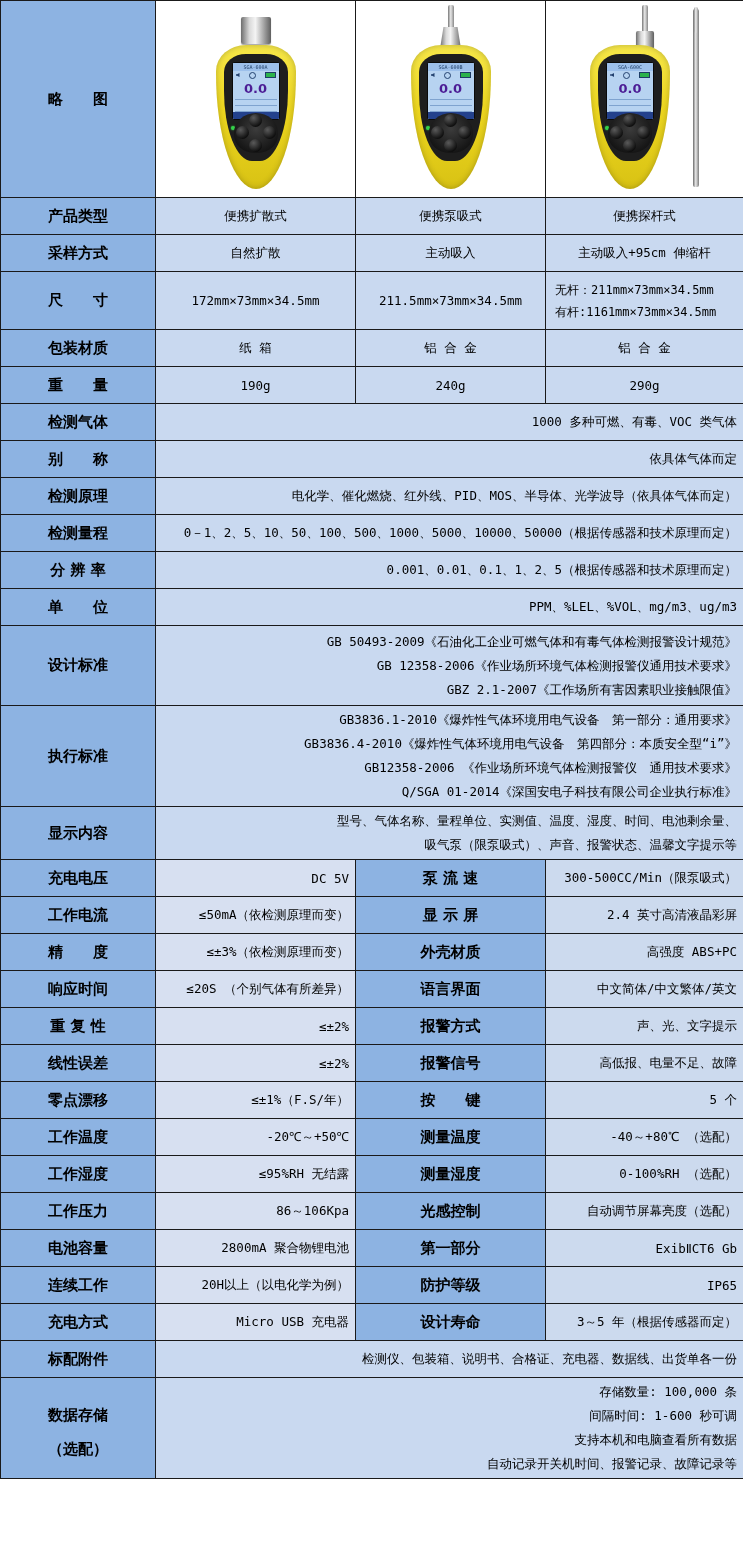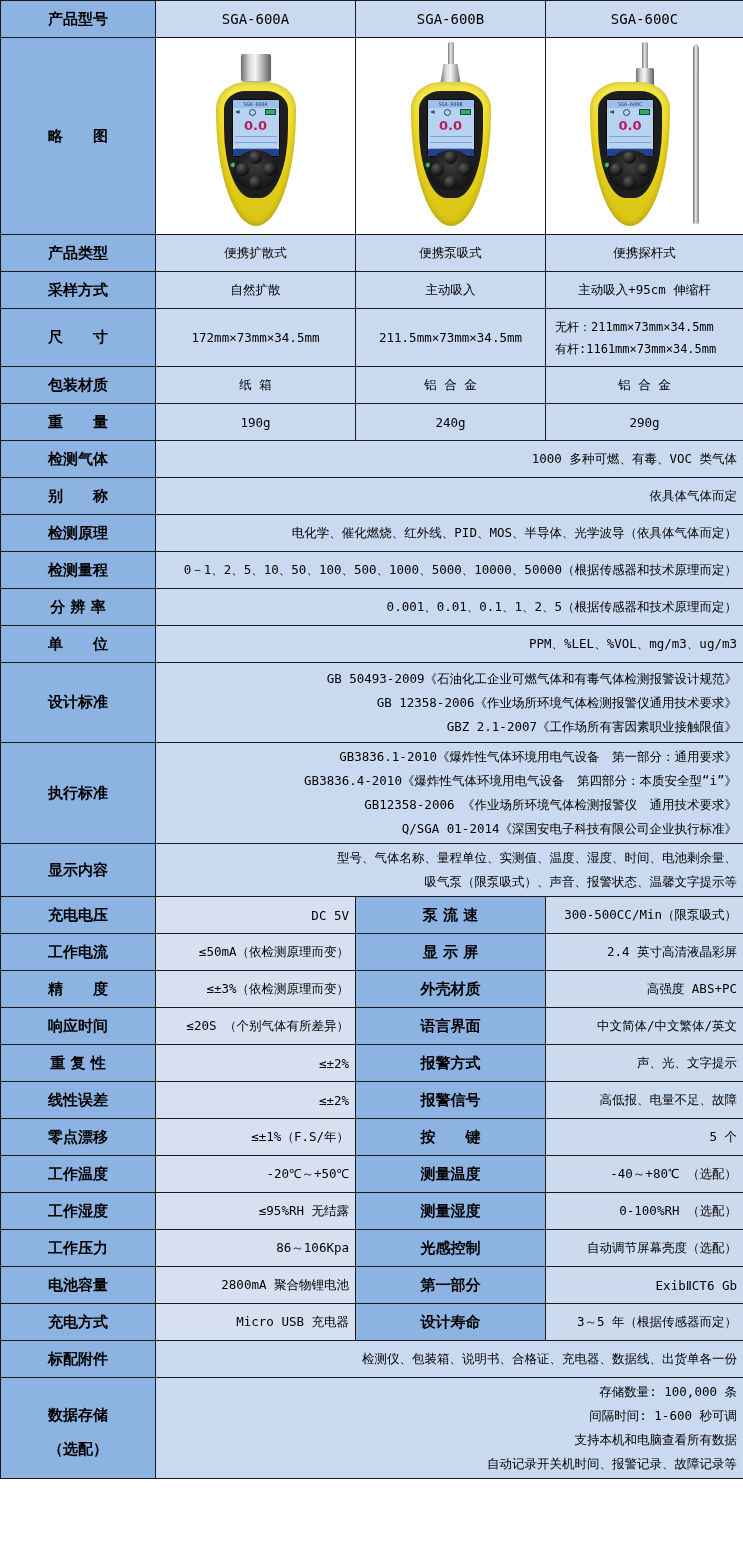--- a/index.html
+++ b/index.html
@@ -50,21 +50,21 @@
        border-radius:22px 22px 28px 28px / 18px 18px 70px 70px;}
   .screen{width:46px;height:56px;margin:8px auto 0;background:var(--screen-blue);
        border:1px solid #0a0a0a;border-radius:2px;overflow:hidden;}
   .scr-title{height:8px;line-height:8px;font-size:5px;text-align:center;background:#9dc0eb;
        color:#1d3c66;font-family:"DejaVu Sans Mono",monospace;overflow:hidden;}
   .scr-icons{height:8px;display:flex;align-items:center;justify-content:space-between;padding:0 3px;}
   .spk{width:4px;height:4px;background:#22406e;clip-path:polygon(0 30%,40% 30%,100% 0,100% 100%,40% 70%,0 70%);}
   .fan{width:5px;height:5px;border-radius:50%;border:1px solid #22406e;}
   .batt{width:9px;height:4px;background:var(--battery-green);border:1px solid #1d3c66;}
   .scr-val{height:20px;line-height:20px;text-align:center;font-size:13px;font-weight:700;
-       color:#be185d;font-family:"DejaVu Sans",sans-serif;}
+       color:#4c1d95;font-family:"DejaVu Sans",sans-serif;}
   .scr-grid{height:12px;border-top:1px solid #7fa3cf;margin:0 2px;
        background:repeating-linear-gradient(180deg,transparent 0 5px,#7fa3cf 5px 6px);}
   .scr-bottom{height:7px;background:#23418c;}
   .brandrow{position:relative;height:12px;margin-top:2px;text-align:center;}
   .led{position:absolute;left:7px;top:4px;width:4px;height:4px;border-radius:50%;
        background:var(--led-green);box-shadow:0 0 2px var(--led-green);}
   .brand{color:#e6e6e6;font-size:5px;letter-spacing:.6px;font-weight:700;
        font-family:"DejaVu Sans",sans-serif;line-height:12px;}
   .btns{position:absolute;left:50%;transform:translateX(-50%);bottom:8px;width:44px;height:40px;
        background:radial-gradient(circle at 50% 40%,#3c3c3c,#141414 75%);border-radius:50% 50% 46% 46%;}
@@ -81,26 +81,20 @@
 
 <table id="spec-table">
   <colgroup>
       <col class="c1">
       <col class="c2">
       <col class="c3">
       <col class="c4">
     </colgroup>
 
   <tbody>
-    <tr class="h37">
-      <td class="lbl">产品型号</td>
-      <td class="val val-center model">SGA-600A</td>
-      <td class="val val-center model">SGA-600B</td>
-      <td class="val val-center model">SGA-600C</td>
-    </tr>
 
     <tr class="sketch-row">
       <td class="lbl">略　　图</td>
 
       <td class="img-cell">
         <div class="device-wrap">
             <div class="device variant-a">
           <div class="cap"></div>
           <div class="dbody">
             <div class="panel">
@@ -367,20 +361,26 @@
     <td class="lbl">光感控制</td>
     <td class="val val-right-col">自动调节屏幕亮度（选配）</td>
   </tr>
       <tr class="h37">
     <td class="lbl">电池容量</td>
     <td class="val val-left-col">2800mA 聚合物锂电池</td>
     <td class="lbl">第一部分</td>
     <td class="val val-right-col">ExibⅡCT6 Gb</td>
   </tr>
       <tr class="h37">
+    <td class="lbl">连续工作</td>
+    <td class="val val-left-col">20H以上（以电化学为例）</td>
+    <td class="lbl">防护等级</td>
+    <td class="val val-right-col">IP65</td>
+  </tr>
+      <tr class="h37">
     <td class="lbl">充电方式</td>
     <td class="val val-left-col">Micro USB 充电器</td>
     <td class="lbl">设计寿命</td>
     <td class="val val-right-col">3～5 年（根据传感器而定）</td>
   </tr>
     </tbody>
 
   <tbody>
     <tr class="h37">
       <td class="lbl">标配附件</td>

